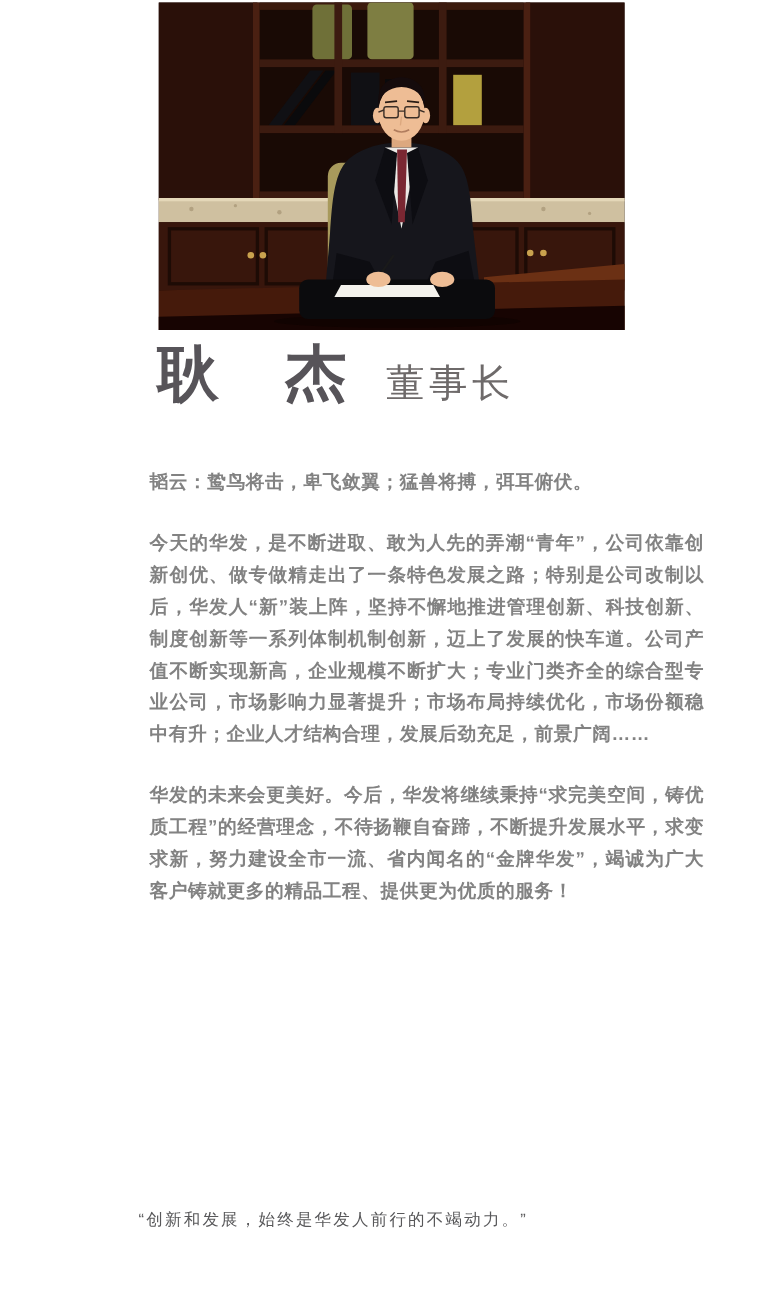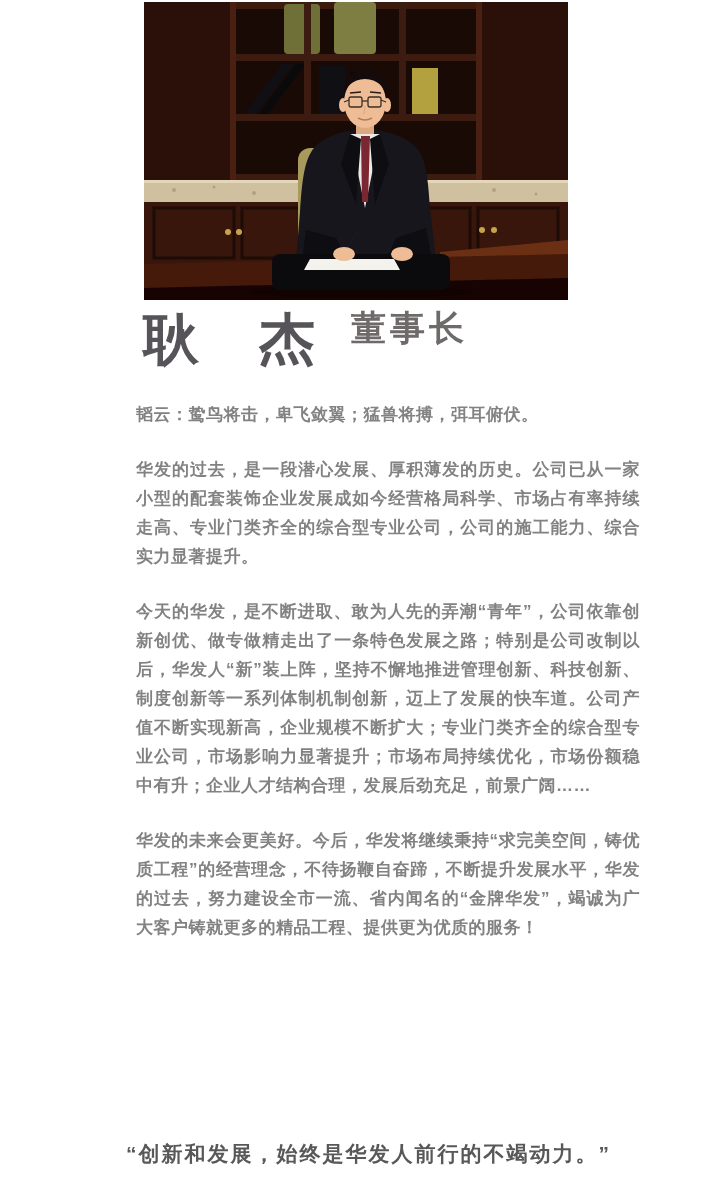--- a/index.html
+++ b/index.html
@@ -19,60 +19,60 @@
     width: 424px;
     height: 298px;
     overflow: hidden;
   }
   .portrait svg { display: block; width: 100%; height: 100%; }
   .name-row {
     position: absolute;
     left: 143px;
     top: 305px;
     display: flex;
-    align-items: flex-start;
+    align-items: flex-end;
     white-space: nowrap;
   }
   .name {
     font-size: 56px;
     font-weight: 700;
     color: var(--tc-name, #575459);
     letter-spacing: 2px;
     line-height: 1.2;
   }
   .title {
     margin-left: 34px;
     font-family: "Liberation Serif", "DejaVu Serif", serif;
     font-size: 35px;
-    font-weight: 700;
+    font-weight: 400;
     color: var(--tc-title, #6e6a6a);
     letter-spacing: 4px;
   }
   .content {
     position: absolute;
     left: 136px;
-    top: 400px;
+    top: 424px;
     width: 504px;
   }
   .content p {
     margin: 0 0 26px 0;
     font-size: 17px;
     line-height: 29px;
     font-weight: 700;
     letter-spacing: 0.5px;
     color: var(--tc-body, #828282);
     text-align: justify;
   }
   .quote {
     position: absolute;
     left: 126px;
-    top: 1140px;
+    top: 1100px;
     width: 560px;
-    font-size: 21px;
-    font-weight: 700;
+    font-size: 15px;
+    font-weight: 400;
     letter-spacing: 2px;
     color: var(--tc-quote, #58585a);
     white-space: nowrap;
   }
 </style>
 </head>
 <body>
 
 <div class="page">
 
@@ -168,20 +168,19 @@
     </svg>
   </div>
 
   <div class="name-row">
     <span class="name">耿　杰</span>
     <span class="title">董事长</span>
   </div>
 
   <div class="content">
     <p>韬云：鸷鸟将击，卑飞敛翼；猛兽将搏，弭耳俯伏。</p>
-    <p>华发的过去，是一段潜心发展、厚积薄发的历史。公司已从一家小型的配套装饰企业发展成如今经营格局科学、市场占有率持续走高、专业门类齐全的综合型专业公司，公司的施工能力、综合实力显著提升。</p>
     <p>今天的华发，是不断进取、敢为人先的弄潮“青年”，公司依靠创新创优、做专做精走出了一条特色发展之路；特别是公司改制以后，华发人“新”装上阵，坚持不懈地推进管理创新、科技创新、制度创新等一系列体制机制创新，迈上了发展的快车道。公司产值不断实现新高，企业规模不断扩大；专业门类齐全的综合型专业公司，市场影响力显著提升；市场布局持续优化，市场份额稳中有升；企业人才结构合理，发展后劲充足，前景广阔……</p>
-    <p>华发的未来会更美好。今后，华发将继续秉持“求完美空间，铸优质工程”的经营理念，不待扬鞭自奋蹄，不断提升发展水平，华发的过去，努力建设全市一流、省内闻名的“金牌华发”，竭诚为广大客户铸就更多的精品工程、提供更为优质的服务！</p>
+    <p>华发的未来会更美好。今后，华发将继续秉持“求完美空间，铸优质工程”的经营理念，不待扬鞭自奋蹄，不断提升发展水平，求变求新，努力建设全市一流、省内闻名的“金牌华发”，竭诚为广大客户铸就更多的精品工程、提供更为优质的服务！</p>
   </div>
 
   <div class="quote">“创新和发展，始终是华发人前行的不竭动力。”</div>
 
 </div>
 
 </body></html>

